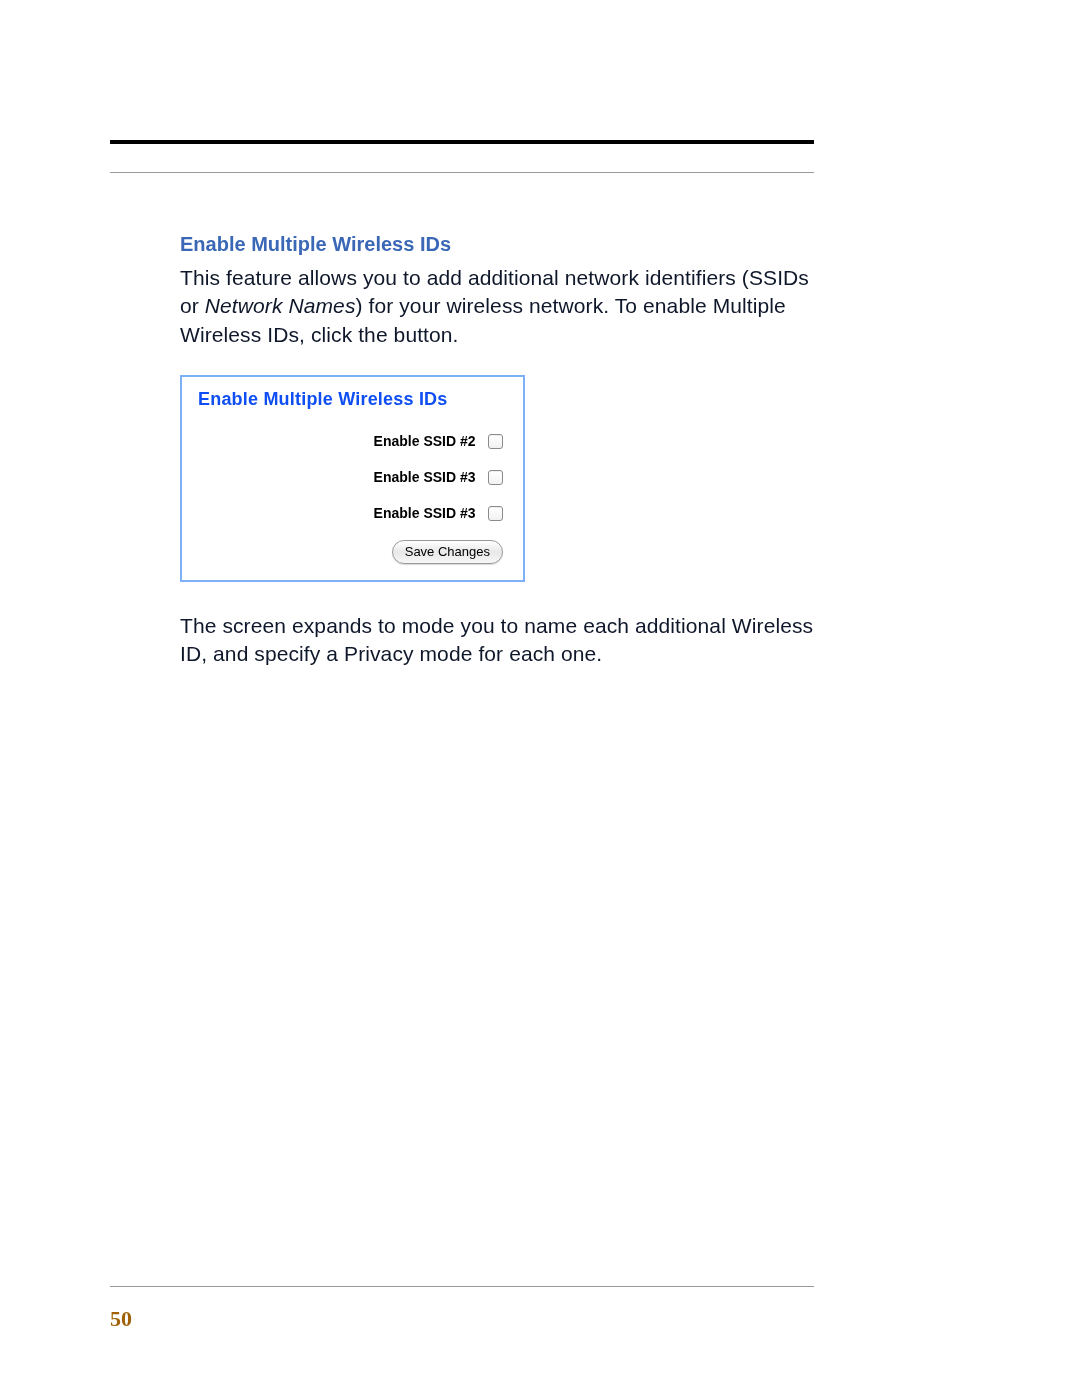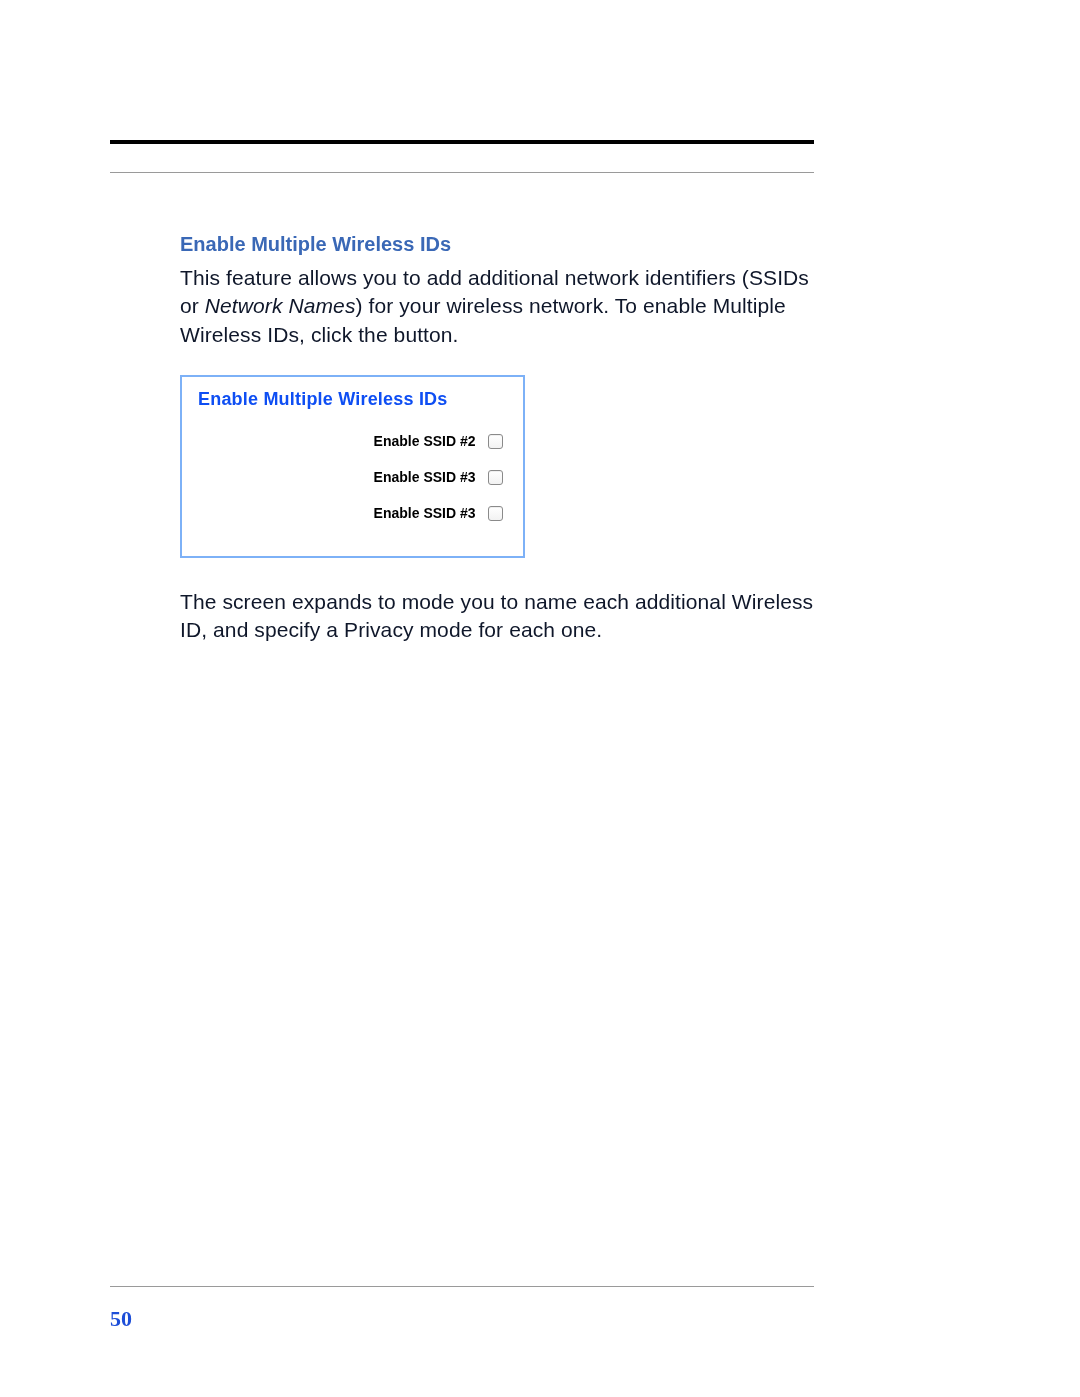--- a/index.html
+++ b/index.html
@@ -108,21 +108,21 @@
       border-top: 1px solid #9a9a9a;
       height: 0;
     }
     .page-number {
       position: absolute;
       left: 110px;
       bottom: 65px;
       font-family: Georgia, 'Times New Roman', serif;
       font-weight: bold;
       font-size: 22px;
-      color: #1d4ed8;
+      color: #a16207;
     }
   </style>
 </head>
 <body>
 
 <div class="page">
   <div class="top-rule"></div>
   <div class="thin-rule-top"></div>
 
   <div class="content">
@@ -145,20 +145,23 @@
       <div class="ssid-row">
         <span class="ssid-label">Enable SSID #3</span>
         <span class="checkbox"></span>
       </div>
 
       <div class="ssid-row">
         <span class="ssid-label">Enable SSID #3</span>
         <span class="checkbox"></span>
       </div>
 
+      <div class="button-row">
+        <span class="aqua-button">Save Changes</span>
+      </div>
     </div>
 
 
     <div class="body-text">The screen expands to mode you to name each additional Wireless ID, and specify a Privacy mode for each one.</div>
 
   </div>
 
   <div class="thin-rule-bottom"></div>
   <div class="page-number">50</div>
 </div>

